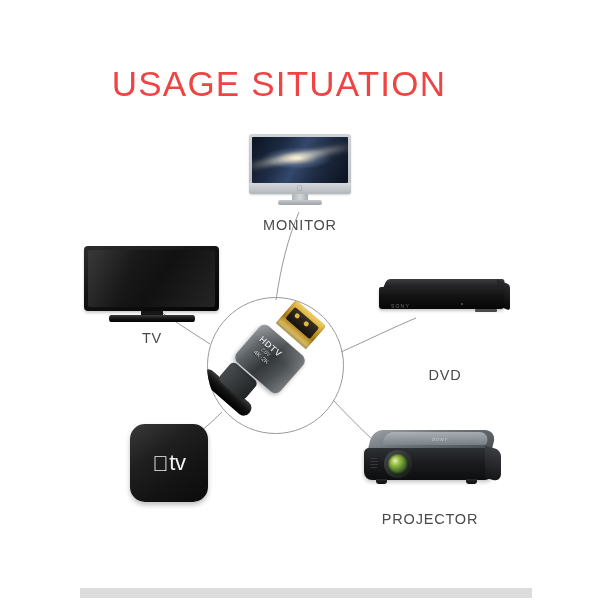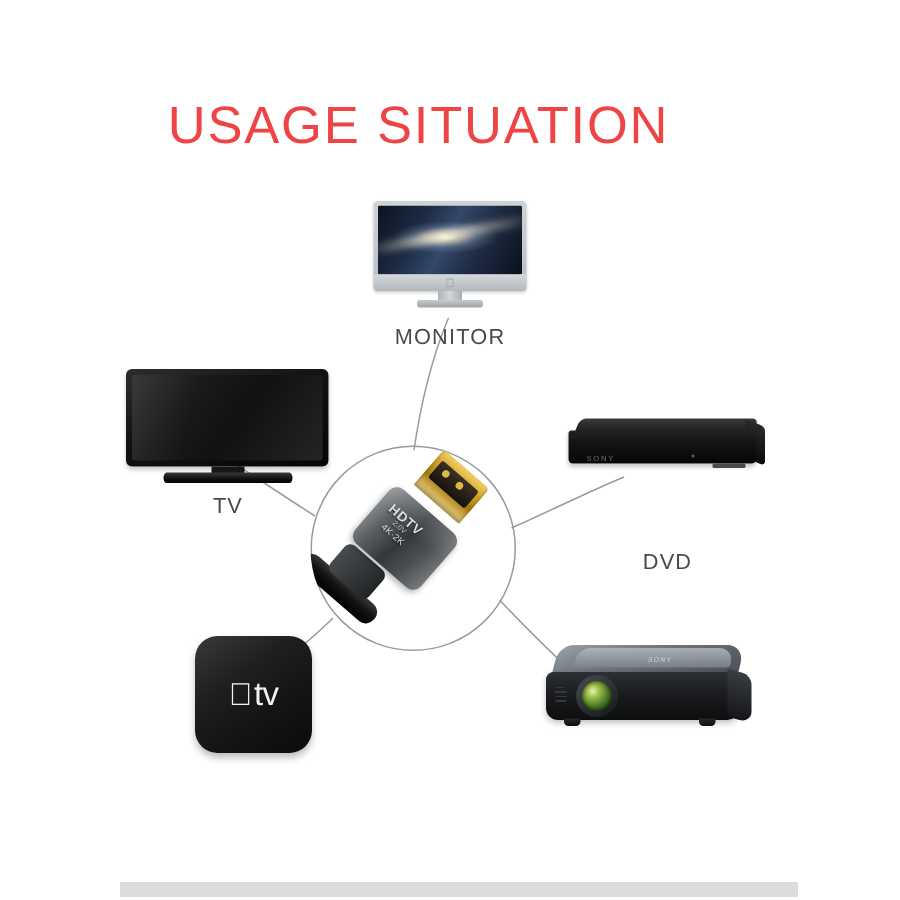--- a/index.html
+++ b/index.html
@@ -435,20 +435,21 @@
     <div class="prj-top2"></div>
     <div class="prj-brand">SONY</div>
     <div class="prj-body"></div>
     <div class="prj-vent"></div>
     <div class="prj-lens-ring">
       <div class="prj-lens"></div>
     </div>
     <div class="prj-foot l"></div>
     <div class="prj-foot r"></div>
   </div>
+  <div class="label" style="left:360px; top:511px; width:140px;">PROJECTOR</div>
 
   <div id="hub">
     <div class="hub-ring"></div>
     <div class="hdmi-wrap">
       <div class="hdmi-cable"></div>
       <div class="hdmi-boot"></div>
       <div class="hdmi-shell"></div>
       <div class="hdmi-text">
         <span class="t1">HDTV</span>
         <span class="t2">2.0V</span>

